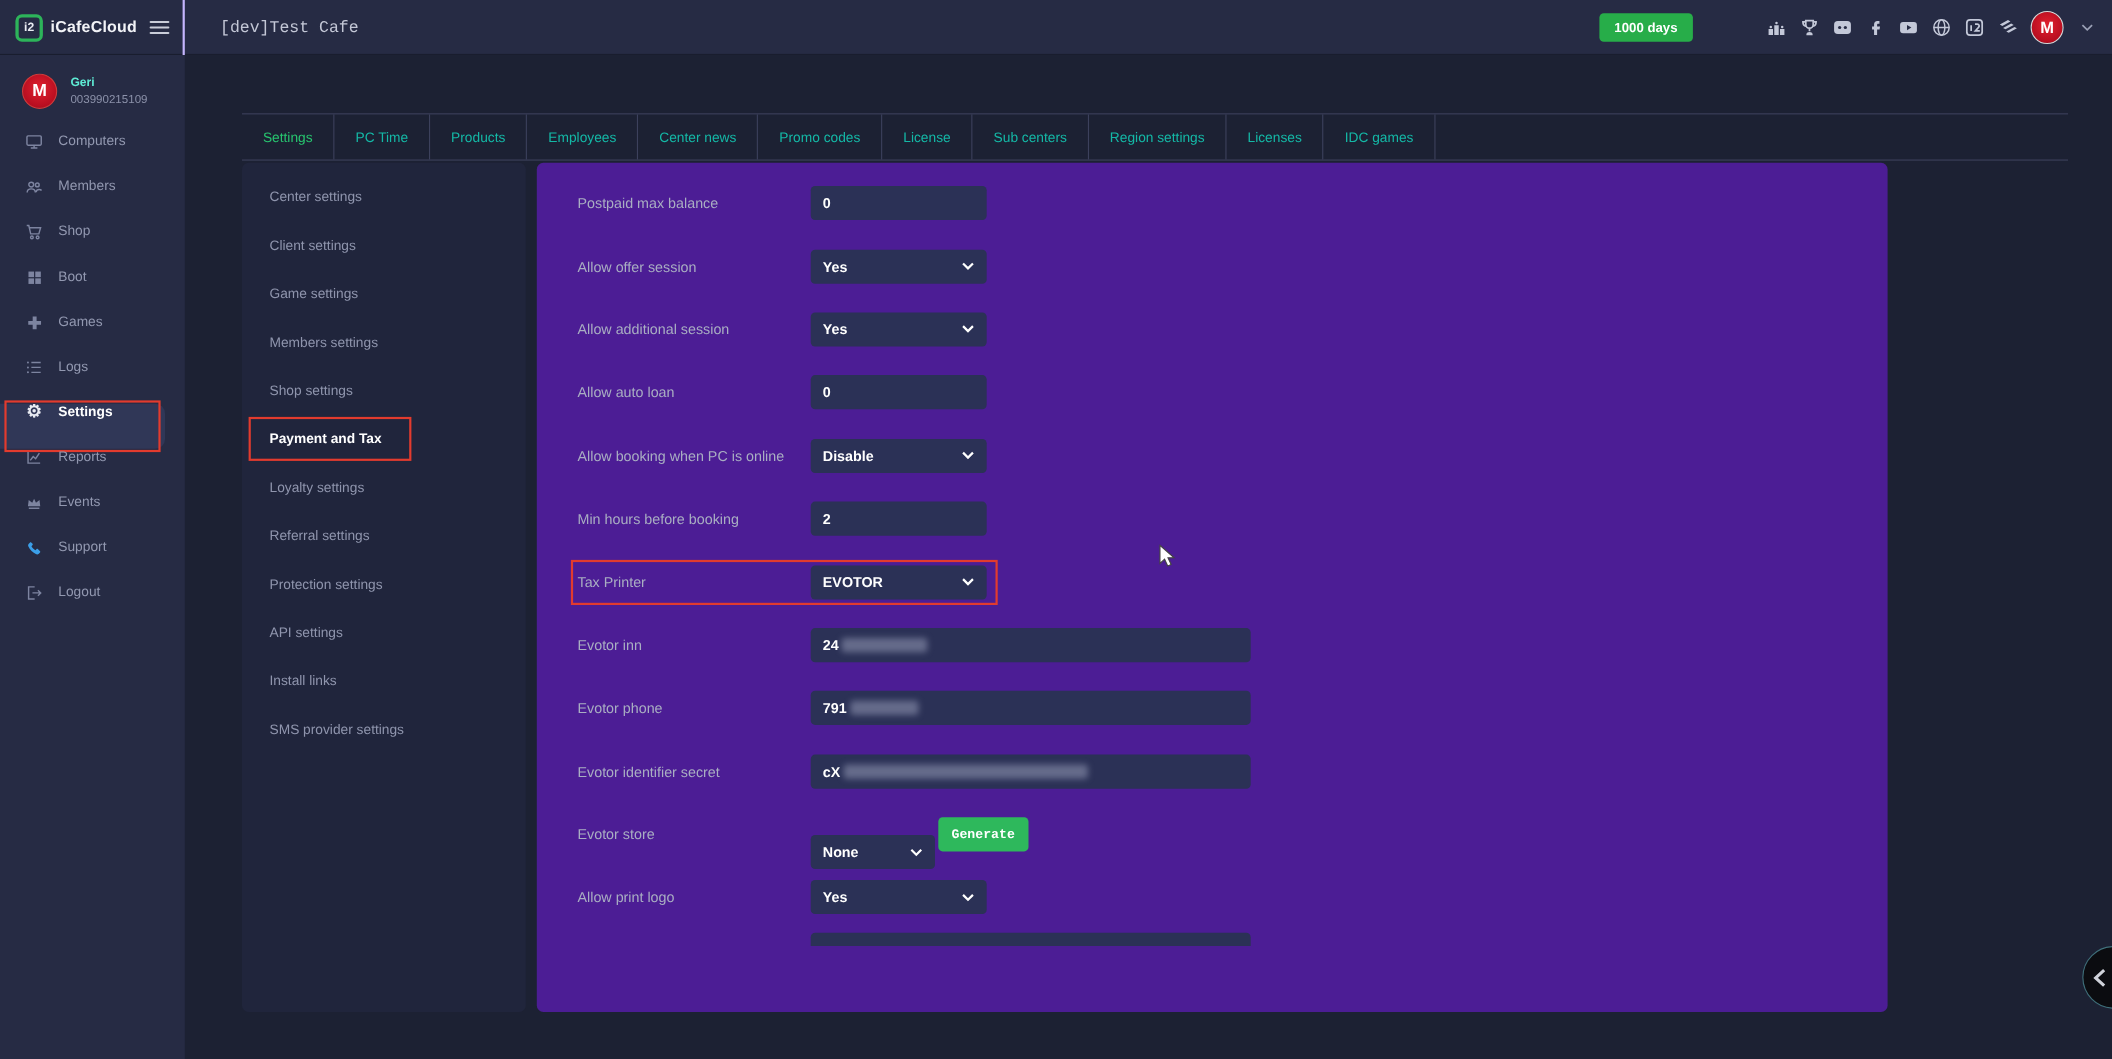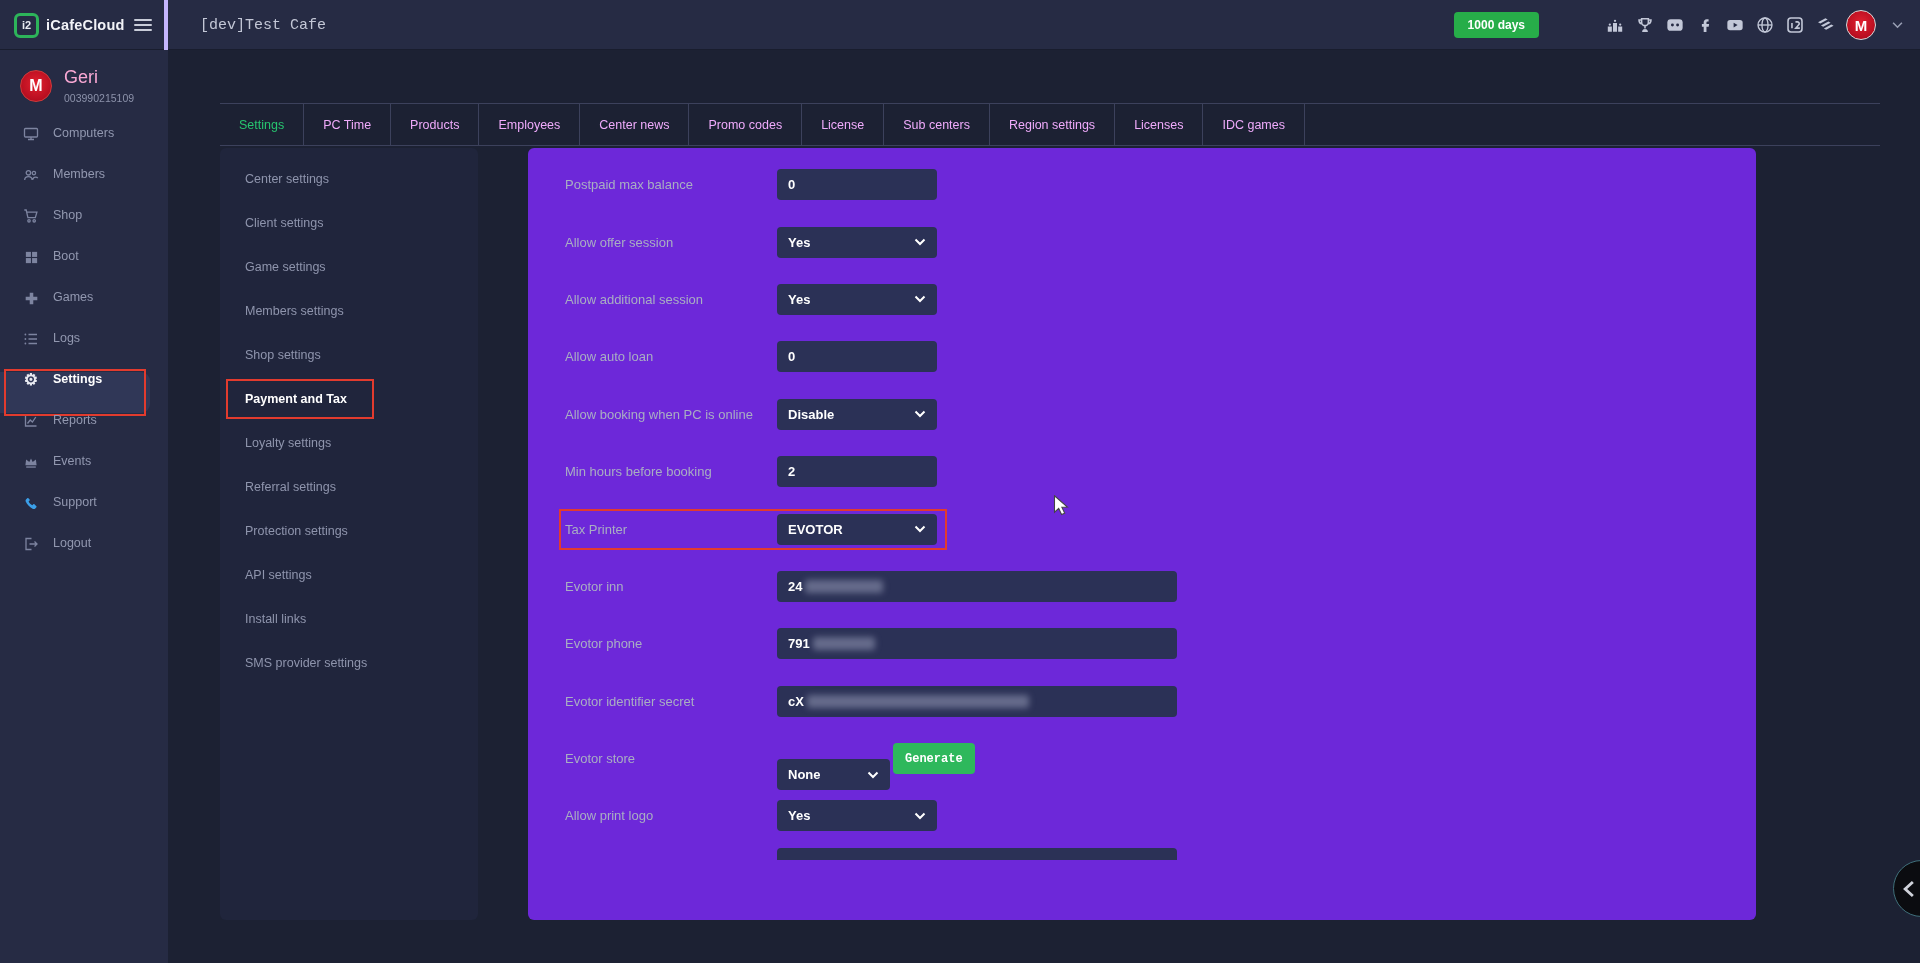--- a/index.html
+++ b/index.html
@@ -4,56 +4,56 @@
 <style>
   * { box-sizing: border-box; }
   body { margin:0; background:#14182a; }
   .app {
     position:relative; width:1920px; height:963px; overflow:hidden;
     background:#1c2133; font-family:"Liberation Sans", sans-serif;
     -webkit-font-smoothing:antialiased;
   }
   
   .topbar { position:absolute; top:0; left:0; right:0; height:50px; background:#262b44; border-bottom:1px solid #191d2e; z-index:5; }
-  .logo-zone { position:absolute; left:0; top:0; width:168px; height:50px; border-right:4px solid #c4b5fd; display:flex; align-items:center; padding:0 12px 0 14px; }
+  .logo-zone { position:absolute; left:0; top:0; width:168px; height:50px; border-right:2px solid #c4b5fd; display:flex; align-items:center; padding:0 12px 0 14px; }
   .logo-mark { width:25px; height:25px; border:3px solid #2db45a; border-radius:6px; display:flex; align-items:center; justify-content:center; color:#e9ebf2; font-size:11px; font-weight:bold; flex:0 0 auto; }
   .logo-text { color:#f2f3f7; font-size:14.5px; font-weight:bold; margin-left:7px; letter-spacing:.2px; }
   .hamburger { margin-left:auto; width:18px; cursor:pointer; }
   .hamburger div { height:2px; background:#c9cdd9; margin:3px 0; border-radius:1px; }
   .page-title { position:absolute; left:200px; top:0; height:50px; display:flex; align-items:center; color:#c3c7d6; font-size:15px;font-family:Liberation Mono, monospace; }
   .days-badge { position:absolute; right:381px; top:12px; height:26px; padding:0 14px; background:#27ad49; border-radius:4px; color:#fff; font-size:12px; font-weight:bold; display:flex; align-items:center; }
   .top-icons { position:absolute; right:14px; top:0; height:50px; display:flex; align-items:center; gap:12px; color:#c3c8d8; }
   .top-icons .ticon { width:18px; height:18px; display:flex; align-items:center; justify-content:center; cursor:pointer; }
   .avatar { width:30px; height:30px; border-radius:50%; background:radial-gradient(circle at 50% 42%, #e1212f 0%, #b80e20 70%, #8f0a18 100%); display:flex; align-items:center; justify-content:center; color:#fff; font-weight:bold; font-size:15px; border:1px solid #d8d8d8; cursor:pointer; }
   .chev-small { color:#9aa0b5; }
   
   .sidebar { position:absolute; top:50px; left:0; width:168px; bottom:0; background:#262b44; z-index:4; }
   .user-block { display:flex; align-items:center; padding:17px 10px 14px 20px; gap:12px; }
   .user-avatar { width:32px; height:32px; border-radius:50%; background:radial-gradient(circle at 50% 42%, #e1212f 0%, #b80e20 70%, #8f0a18 100%); display:flex; align-items:center; justify-content:center; color:#fff; font-weight:bold; font-size:16px; border:1px solid #cf3b3b; flex:0 0 auto; }
-  .user-name { color:#f9a8d4; font-size:18px; font-weight:normal; }
+  .user-name { color:#5eead4; font-size:11px; font-weight:bold; }
   .user-id { color:#8c92aa; font-size:10.5px; margin-top:4px; }
   .menu { margin-top:8px; }
   .menu-item { position:relative; height:41px; display:flex; align-items:flex-start; padding-left:23px; gap:14px; color:#9298b0; font-size:12.5px; cursor:pointer; }
   .menu-item .micon { width:16px; height:16px; color:#7d84a0; display:flex; align-items:center; justify-content:center; }
   .menu-item.active { background:#303757; border-radius:0 9px 9px 0; margin-right:18px; color:#fff; font-weight:bold; }
   .menu-item.active .micon { color:#e9ebf2; }
   .menu-item .gear-glyph { font-size:16px; line-height:1; }
   .menu-item.support .micon { color:#3b9fe8; }
   .ring { position:absolute; border:2px solid #e23b2e; pointer-events:none; }
   .ring.settings-ring { left:4px; width:142px; top:-3px; bottom:-3px; }
   
   .tabsbar { position:absolute; left:220px; top:103px; width:1660px; height:43px; border-top:1px solid #3c415c; border-bottom:1px solid #3c415c; display:flex; }
-  .tab { padding:0 19px; display:flex; align-items:center; font-size:12.5px; color:#f0abfc; border-right:1px solid #3c415c; cursor:pointer; white-space:nowrap; }
+  .tab { padding:0 19px; display:flex; align-items:center; font-size:12.5px; color:#14b8a6; border-right:1px solid #3c415c; cursor:pointer; white-space:nowrap; }
   .tab.active { color:#27c46f; }
   
   .subnav-card { position:absolute; left:220px; top:148px; width:258px; height:772px; background:#20253c; border-radius:6px; padding-top:9px; }
   .subnav-item { position:relative; height:44px; display:flex; align-items:center; padding-left:25px; font-size:12.5px; color:#8f95ad; cursor:pointer; }
   .subnav-item.active { color:#fff; font-weight:bold; }
   .ring.payment-ring { left:6px; width:148px; top:2px; bottom:2px; }
-  .main-card { position:absolute; left:528px; top:148px; width:1228px; height:772px; background:#6d28d9; border-radius:6px; padding:8px 0 0 37px; overflow:hidden; }
+  .main-card { position:absolute; left:488px; top:148px; width:1228px; height:772px; background:#4c1d95; border-radius:6px; padding:8px 0 0 37px; overflow:hidden; }
   
   .form-row { position:relative; height:57.4px; display:flex; align-items:center; }
   .row-label { width:212px; font-size:13px; color:#a9aec2; padding-right:10px; }
   .field { height:31px; background:#2b3156; border-radius:4px; display:flex; align-items:center; padding:0 11px; color:#fff; font-weight:bold; font-size:13px; cursor:text; }
   .field.sel { cursor:pointer; justify-content:space-between; }
   .w-narrow { width:160px; }
   .w-wide { width:400px; }
   .w-none { width:113px;margin-top:32px; }
   .sel .chev { color:#fff; display:flex; margin-left:8px; }
   .redact { height:13px; border-radius:3px; background:rgba(160,166,192,.5); filter:blur(3px); margin-left:3px; }

